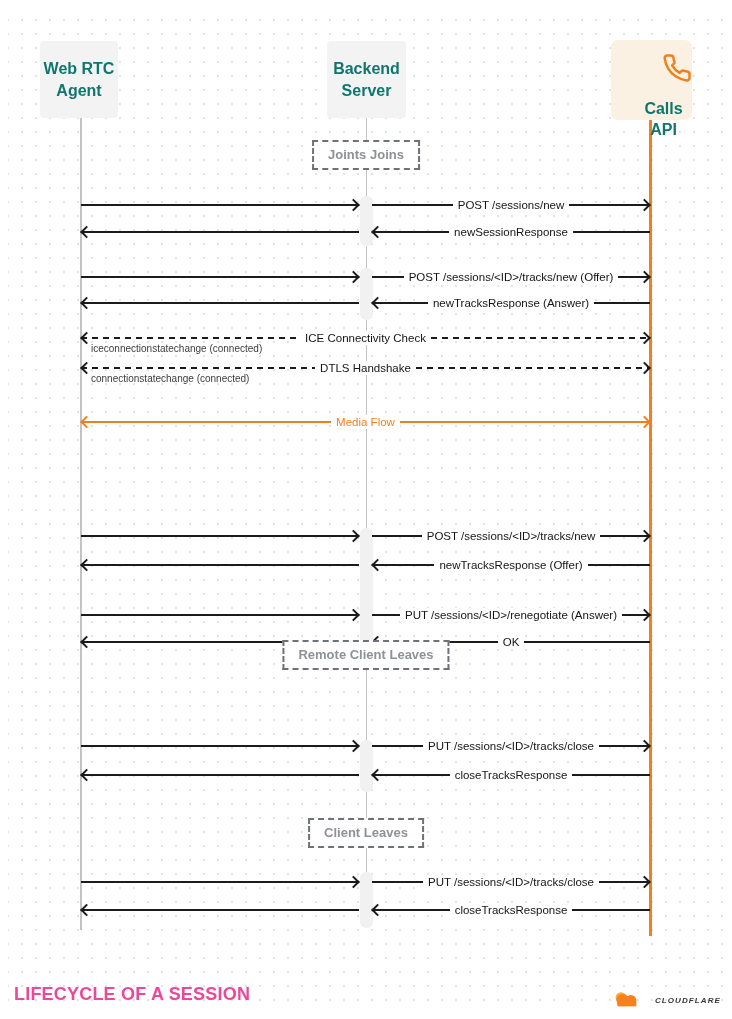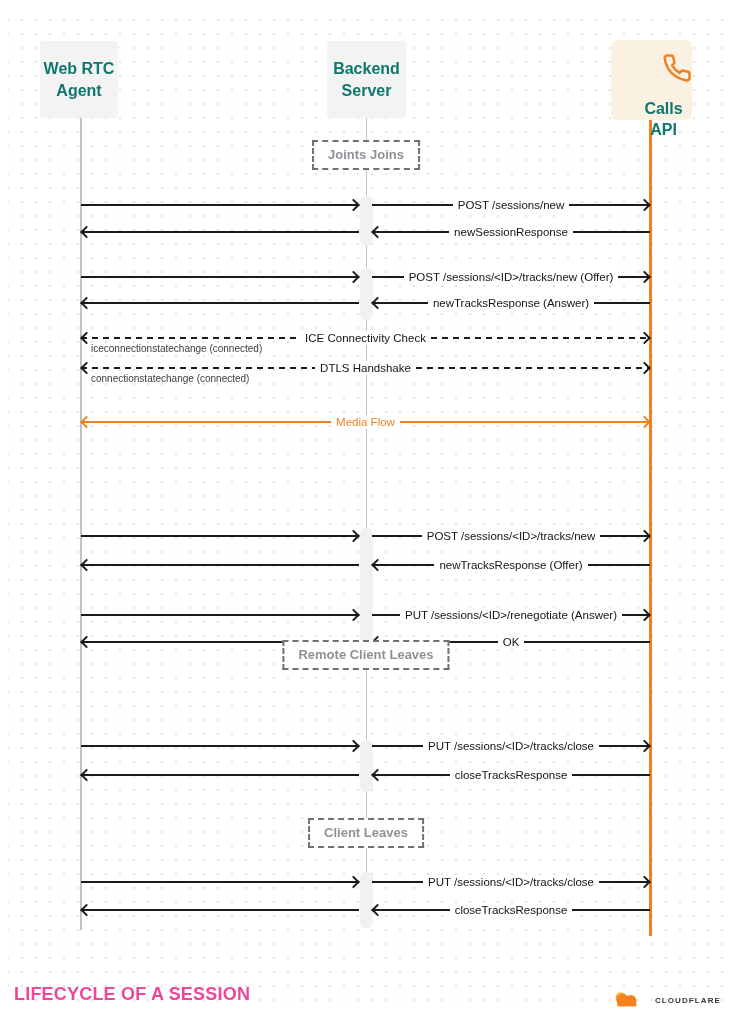--- a/index.html
+++ b/index.html
@@ -36,21 +36,21 @@
   .msg.media .chev { border-color:#f0801f; }
   
   .sub { position:absolute; font-size:10px; color:#3c3c3c; z-index:2; white-space:nowrap; }
   
   .phase { position:absolute; left:366px; transform:translateX(-50%); background:#fff;
            border:2px dashed #6e7277; color:#8e9196; font-weight:600; font-size:13px;
            padding:5px 14px 6px; white-space:nowrap; z-index:4; }
   
   .title { position:absolute; left:14px; top:984px; font-size:18px; font-weight:700;
            color:#ec4899; letter-spacing:0.2px; z-index:5; }
-  .brandbox { position:absolute; right:11px; top:990px; display:flex; align-items:center; gap:16px; z-index:5; }
+  .brandbox { position:absolute; right:11px; top:990px; display:flex; align-items:center; gap:16px; z-index:5;font-style:italic; }
   .brandtext { font-size:8px; font-weight:800; letter-spacing:1.1px; color:#35373b; }
 </style>
 </head>
 <body>
 
 <div id="stage">
   <div id="dotpanel"></div>
 
   <div class="lifeline" style="left:80px; top:118px; height:812px;"></div>
   <div class="lifeline" style="left:365.5px; top:118px; height:810px;"></div>

